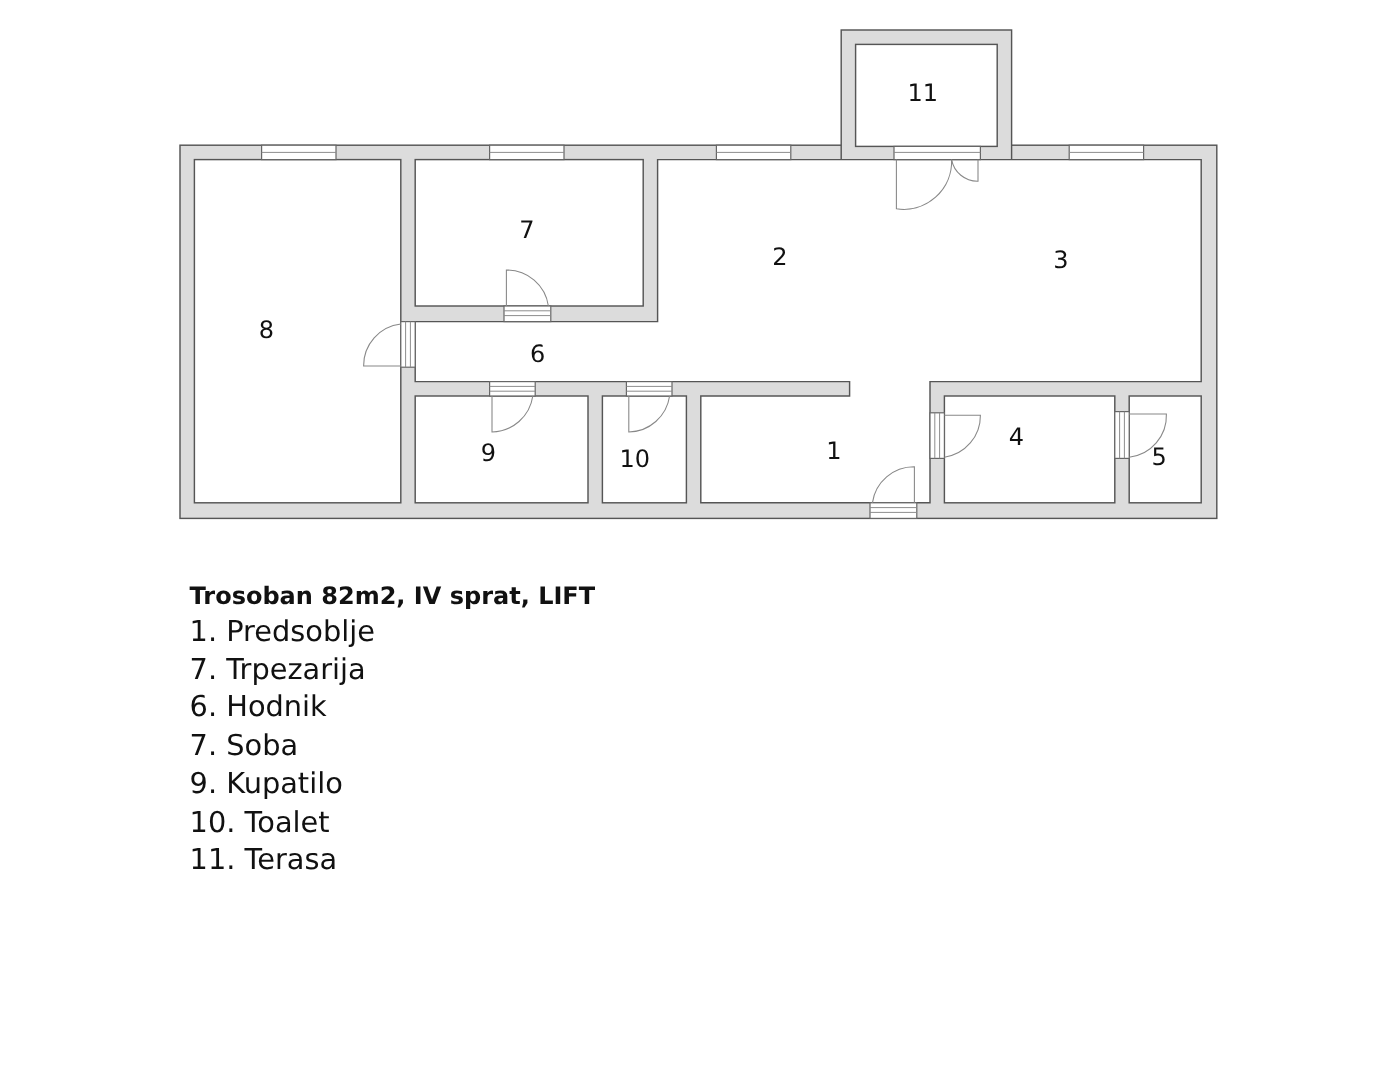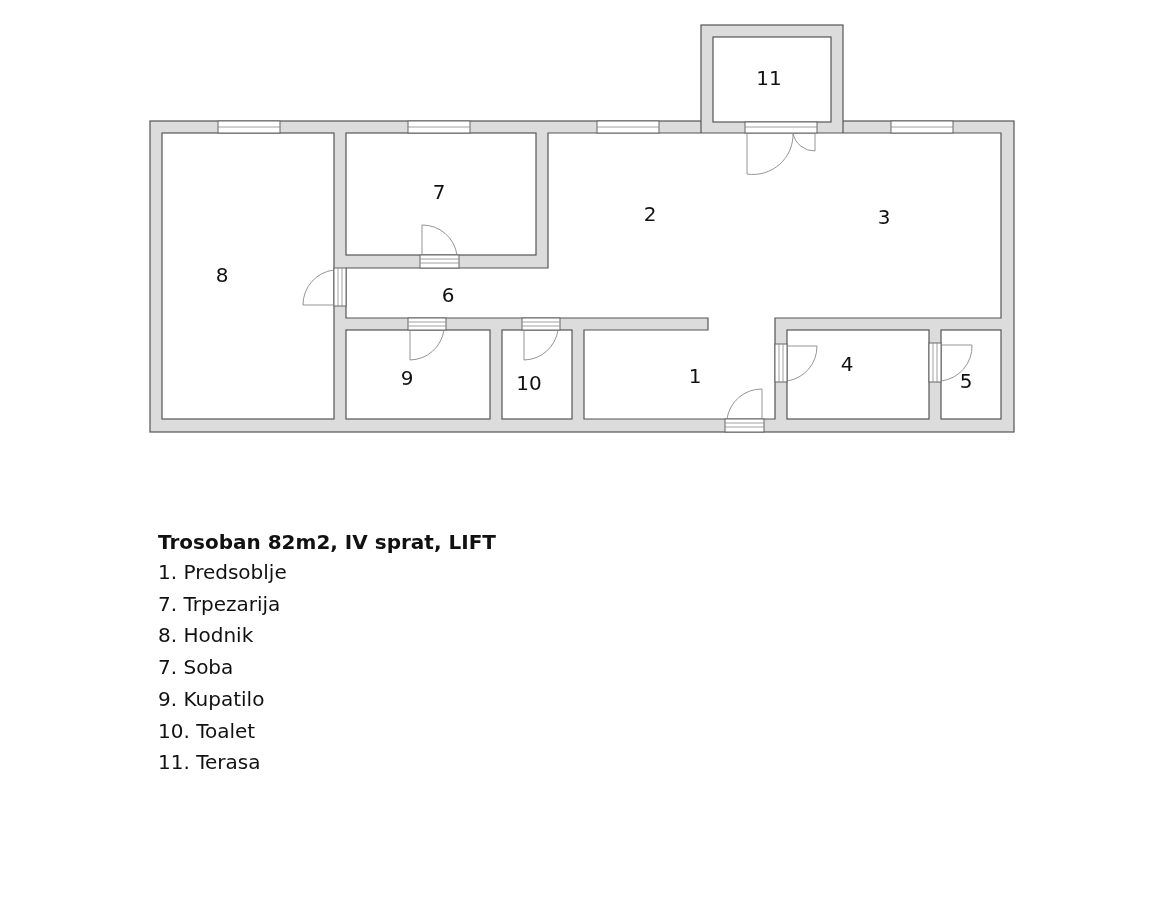--- a/index.html
+++ b/index.html
@@ -7,23 +7,23 @@
          font-family: "DejaVu Sans", "Liberation Sans", sans-serif; color: #111; }
   #plan { position: absolute; left: 0; top: 0; }
   .wall { fill: #dcdcdc; stroke: #555; stroke-width: 1.2; }
   .room { fill: #ffffff; stroke: #555; stroke-width: 1.2; }
   .win { fill: #ffffff; stroke: #666; stroke-width: 1; }
   .winline { stroke: #888; stroke-width: 0.8; }
   .door { fill: #ffffff; stroke: #666; stroke-width: 1; }
   .doorline { stroke: #888; stroke-width: 0.8; }
   .swing { fill: none; stroke: #888; stroke-width: 0.9; }
   .rlabel { font-family: "DejaVu Sans", sans-serif; font-size: 20px; fill: #111; text-anchor: middle; dominant-baseline: middle; }
-  .legend { position: absolute; left: 158px; top: 481px; margin-top: 46px; }
+  .legend { position: absolute; left: 158px; top: 481px; }
   .legend-title { font-size: 20px; font-weight: bold; line-height: 30px; white-space: nowrap; }
-  .legend-item { font-size: 20px; line-height: 31.7px; white-space: nowrap; }
+  .legend-item { font-size: 24px; line-height: 31.7px; white-space: nowrap; }
 </style>
 </head>
 <body>
 
 <svg id="plan" width="1164" height="470" viewBox="0 0 1164 470" xmlns="http://www.w3.org/2000/svg">
 
   <g>
     <rect class="wall" x="150" y="121" width="864" height="311"></rect>
     <rect class="wall" x="701" y="25" width="142" height="110"></rect>
   </g>
@@ -137,18 +137,18 @@
     <text class="rlabel" x="407" y="379">9</text>
     <text class="rlabel" x="529" y="384">10</text>
     <text class="rlabel" x="769" y="79">11</text>
   </g>
 </svg>
 
 <div class="legend">
   <div class="legend-title">Trosoban 82m2, IV sprat, LIFT</div>
   <div class="legend-item">1. Predsoblje</div>
   <div class="legend-item">7. Trpezarija</div>
-  <div class="legend-item">8. Hodnik</div>
+  <div class="legend-item">6. Hodnik</div>
   <div class="legend-item">7. Soba</div>
   <div class="legend-item">9. Kupatilo</div>
   <div class="legend-item">10. Toalet</div>
   <div class="legend-item">11. Terasa</div>
 </div>
 
 </body></html>

